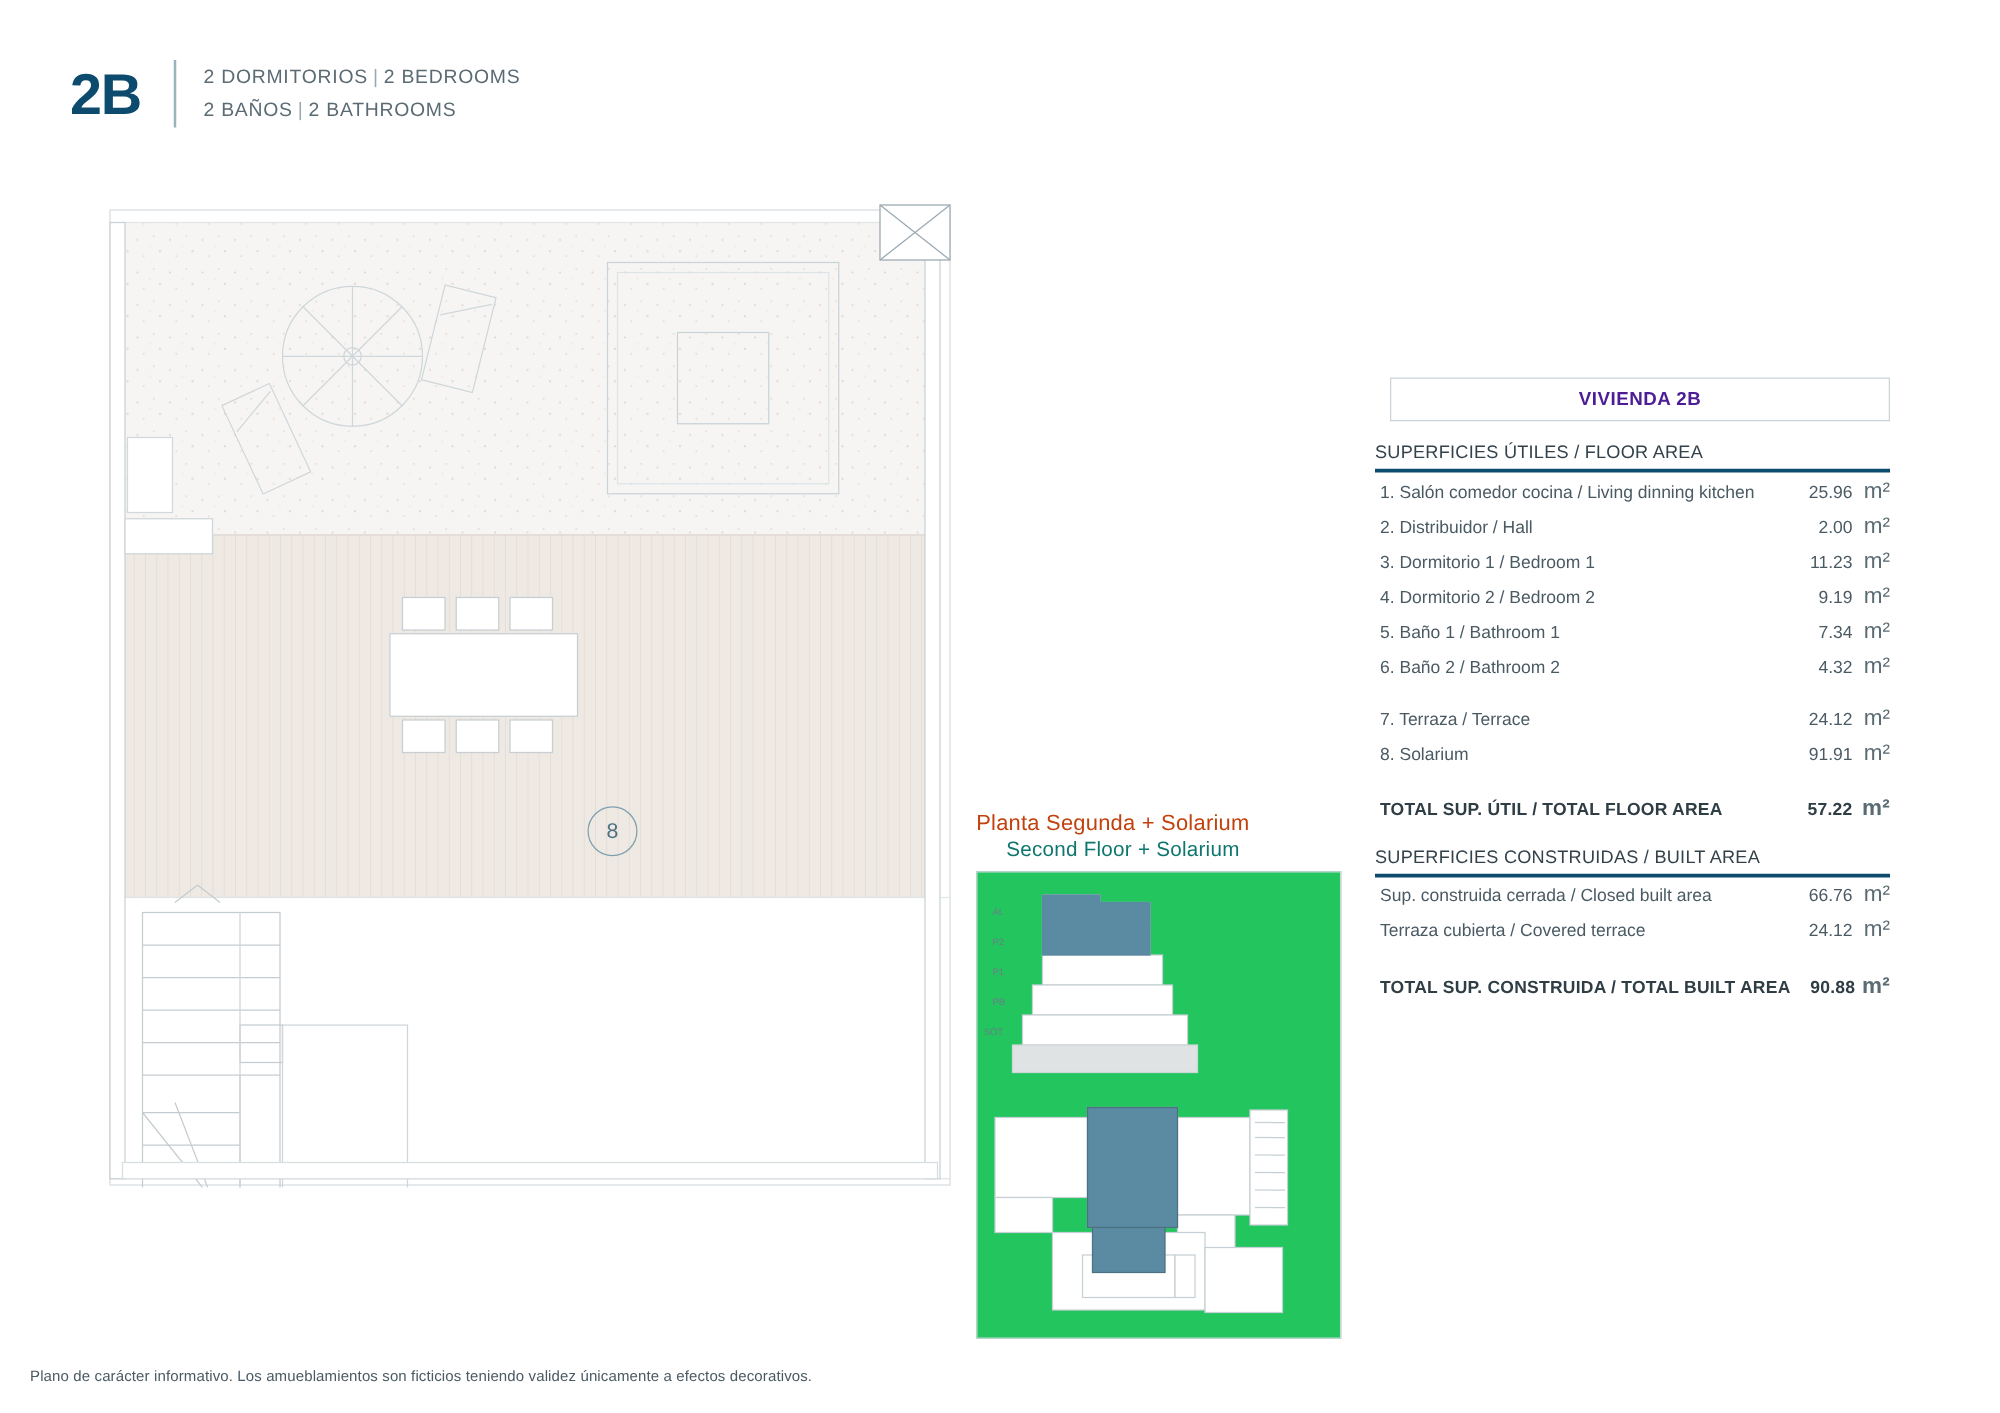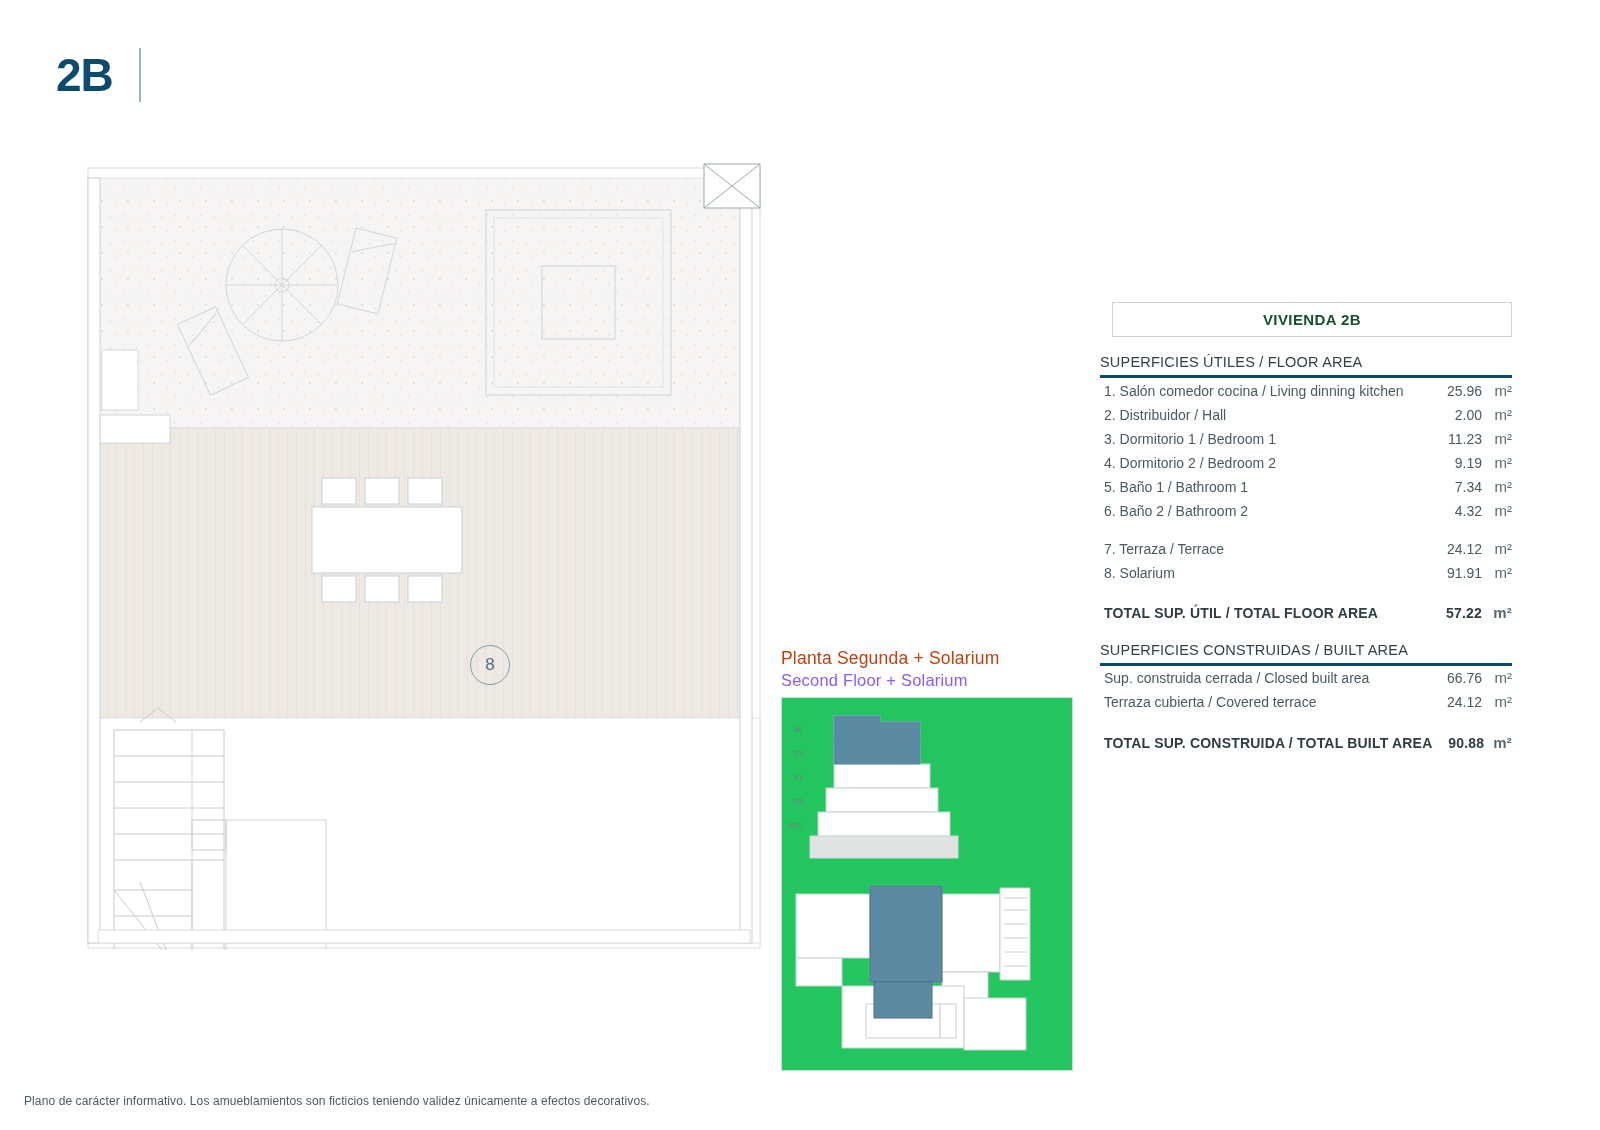--- a/index.html
+++ b/index.html
@@ -82,23 +82,24 @@
     top: 648px;
     width: 290px;
   }
   #floor-caption .es {
     font-size: 17.5px;
     color: #c2410c;
     letter-spacing: 0.2px;
   }
   #floor-caption .en {
     font-size: 16.5px;
-    color: #8b5cf6;
+    color: #0f766e;
     letter-spacing: 0.2px;
     margin-top: 2px;
+    margin-left: 24px;
   }
 
   
   #keyplan {
     position: absolute;
     left: 781px;
     top: 697px;
     width: 290px;
     height: 372px;
     border: 1px solid #cfd8dc;
@@ -120,41 +121,41 @@
   }
   #panel-title {
     border: 1px solid #c9d3d8;
     height: 33px;
     display: flex;
     align-items: center;
     justify-content: center;
     font-size: 15px;
     font-weight: bold;
     letter-spacing: 0.4px;
-    color: #14532d;
+    color: #4c1d95;
     margin-left: 12px;
   }
   .section-head {
     font-size: 14.5px;
     letter-spacing: 0.2px;
     color: #33424a;
     padding-bottom: 5px;
     border-bottom: 3px solid #0c4a6e;
     margin-top: 17px;
   }
   .row {
     display: flex;
     align-items: baseline;
     font-size: 14px;
     color: #4a5a63;
     padding: 3.5px 0 3.5px 4px;
   }
   .row .label { flex: 1 1 auto; white-space: nowrap; }
   .row .value { width: 56px; text-align: right; }
-  .row .unit  { width: 30px; text-align: right; font-size: 15px; color: #5b6b74;}
+  .row .unit  { width: 30px; text-align: right; font-size: 18px; color: #5b6b74;}
   .row.total {
     font-weight: bold;
     color: #2f3d45;
     letter-spacing: 0.2px;
     padding-top: 6px;
   }
   .gap-sm { height: 14px; }
 
   
   #footer {
@@ -165,20 +166,28 @@
     color: #4a5a63;
     letter-spacing: 0.1px;
   }
 </style>
 </head>
 <body>
 
 <div id="header">
   <div id="unit-code">2B</div>
   <div id="header-divider"></div>
+  <div>
+    <div class="header-line">
+      <span>2 DORMITORIOS</span><span class="sep">|</span><span>2 BEDROOMS</span>
+    </div>
+    <div class="header-line">
+      <span>2 BAÑOS</span><span class="sep">|</span><span>2 BATHROOMS</span>
+    </div>
+  </div>
 </div>
 
 <div id="plan">
   <svg width="700" height="790" viewBox="0 0 700 790" xmlns="http://www.w3.org/2000/svg">
     <defs>
       <pattern id="deck" width="9" height="9" patternUnits="userSpaceOnUse">
         <rect width="9" height="9" fill="#efe9e4"></rect>
         <line x1="0" y1="0" x2="0" y2="9" stroke="#e2d9d2" stroke-width="1.1"></line>
       </pattern>
       <pattern id="speckle" width="26" height="26" patternUnits="userSpaceOnUse">

